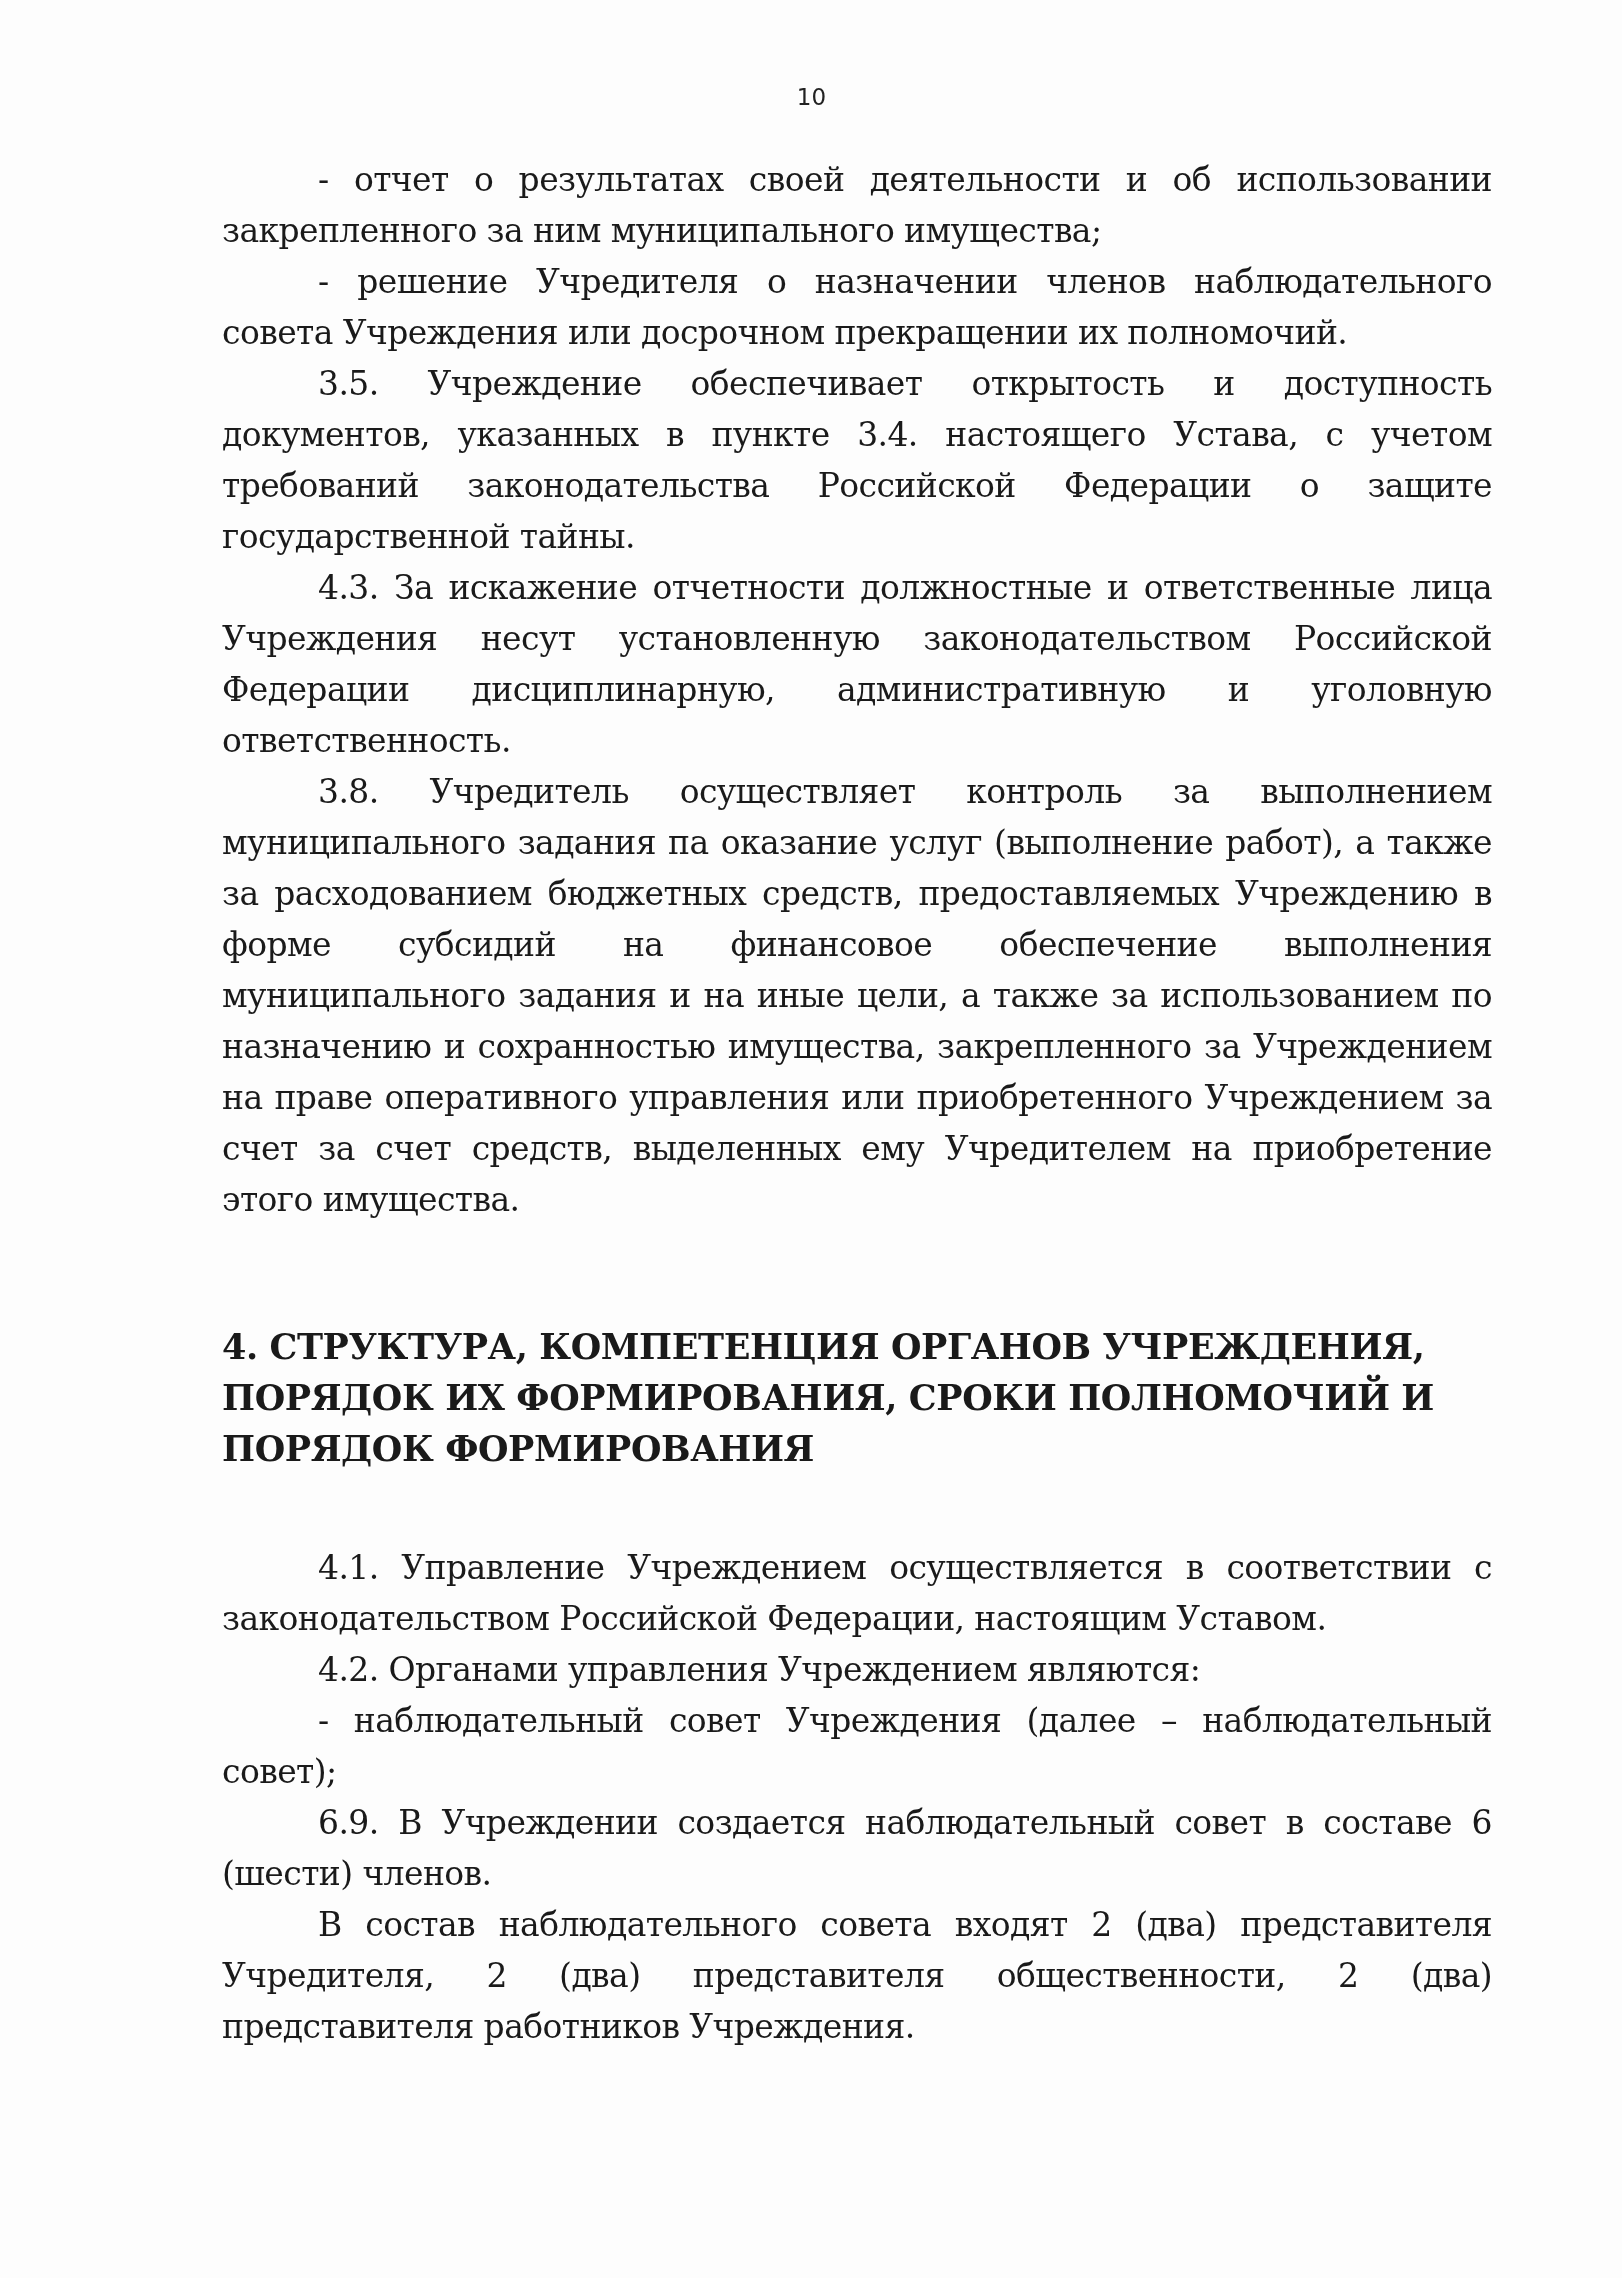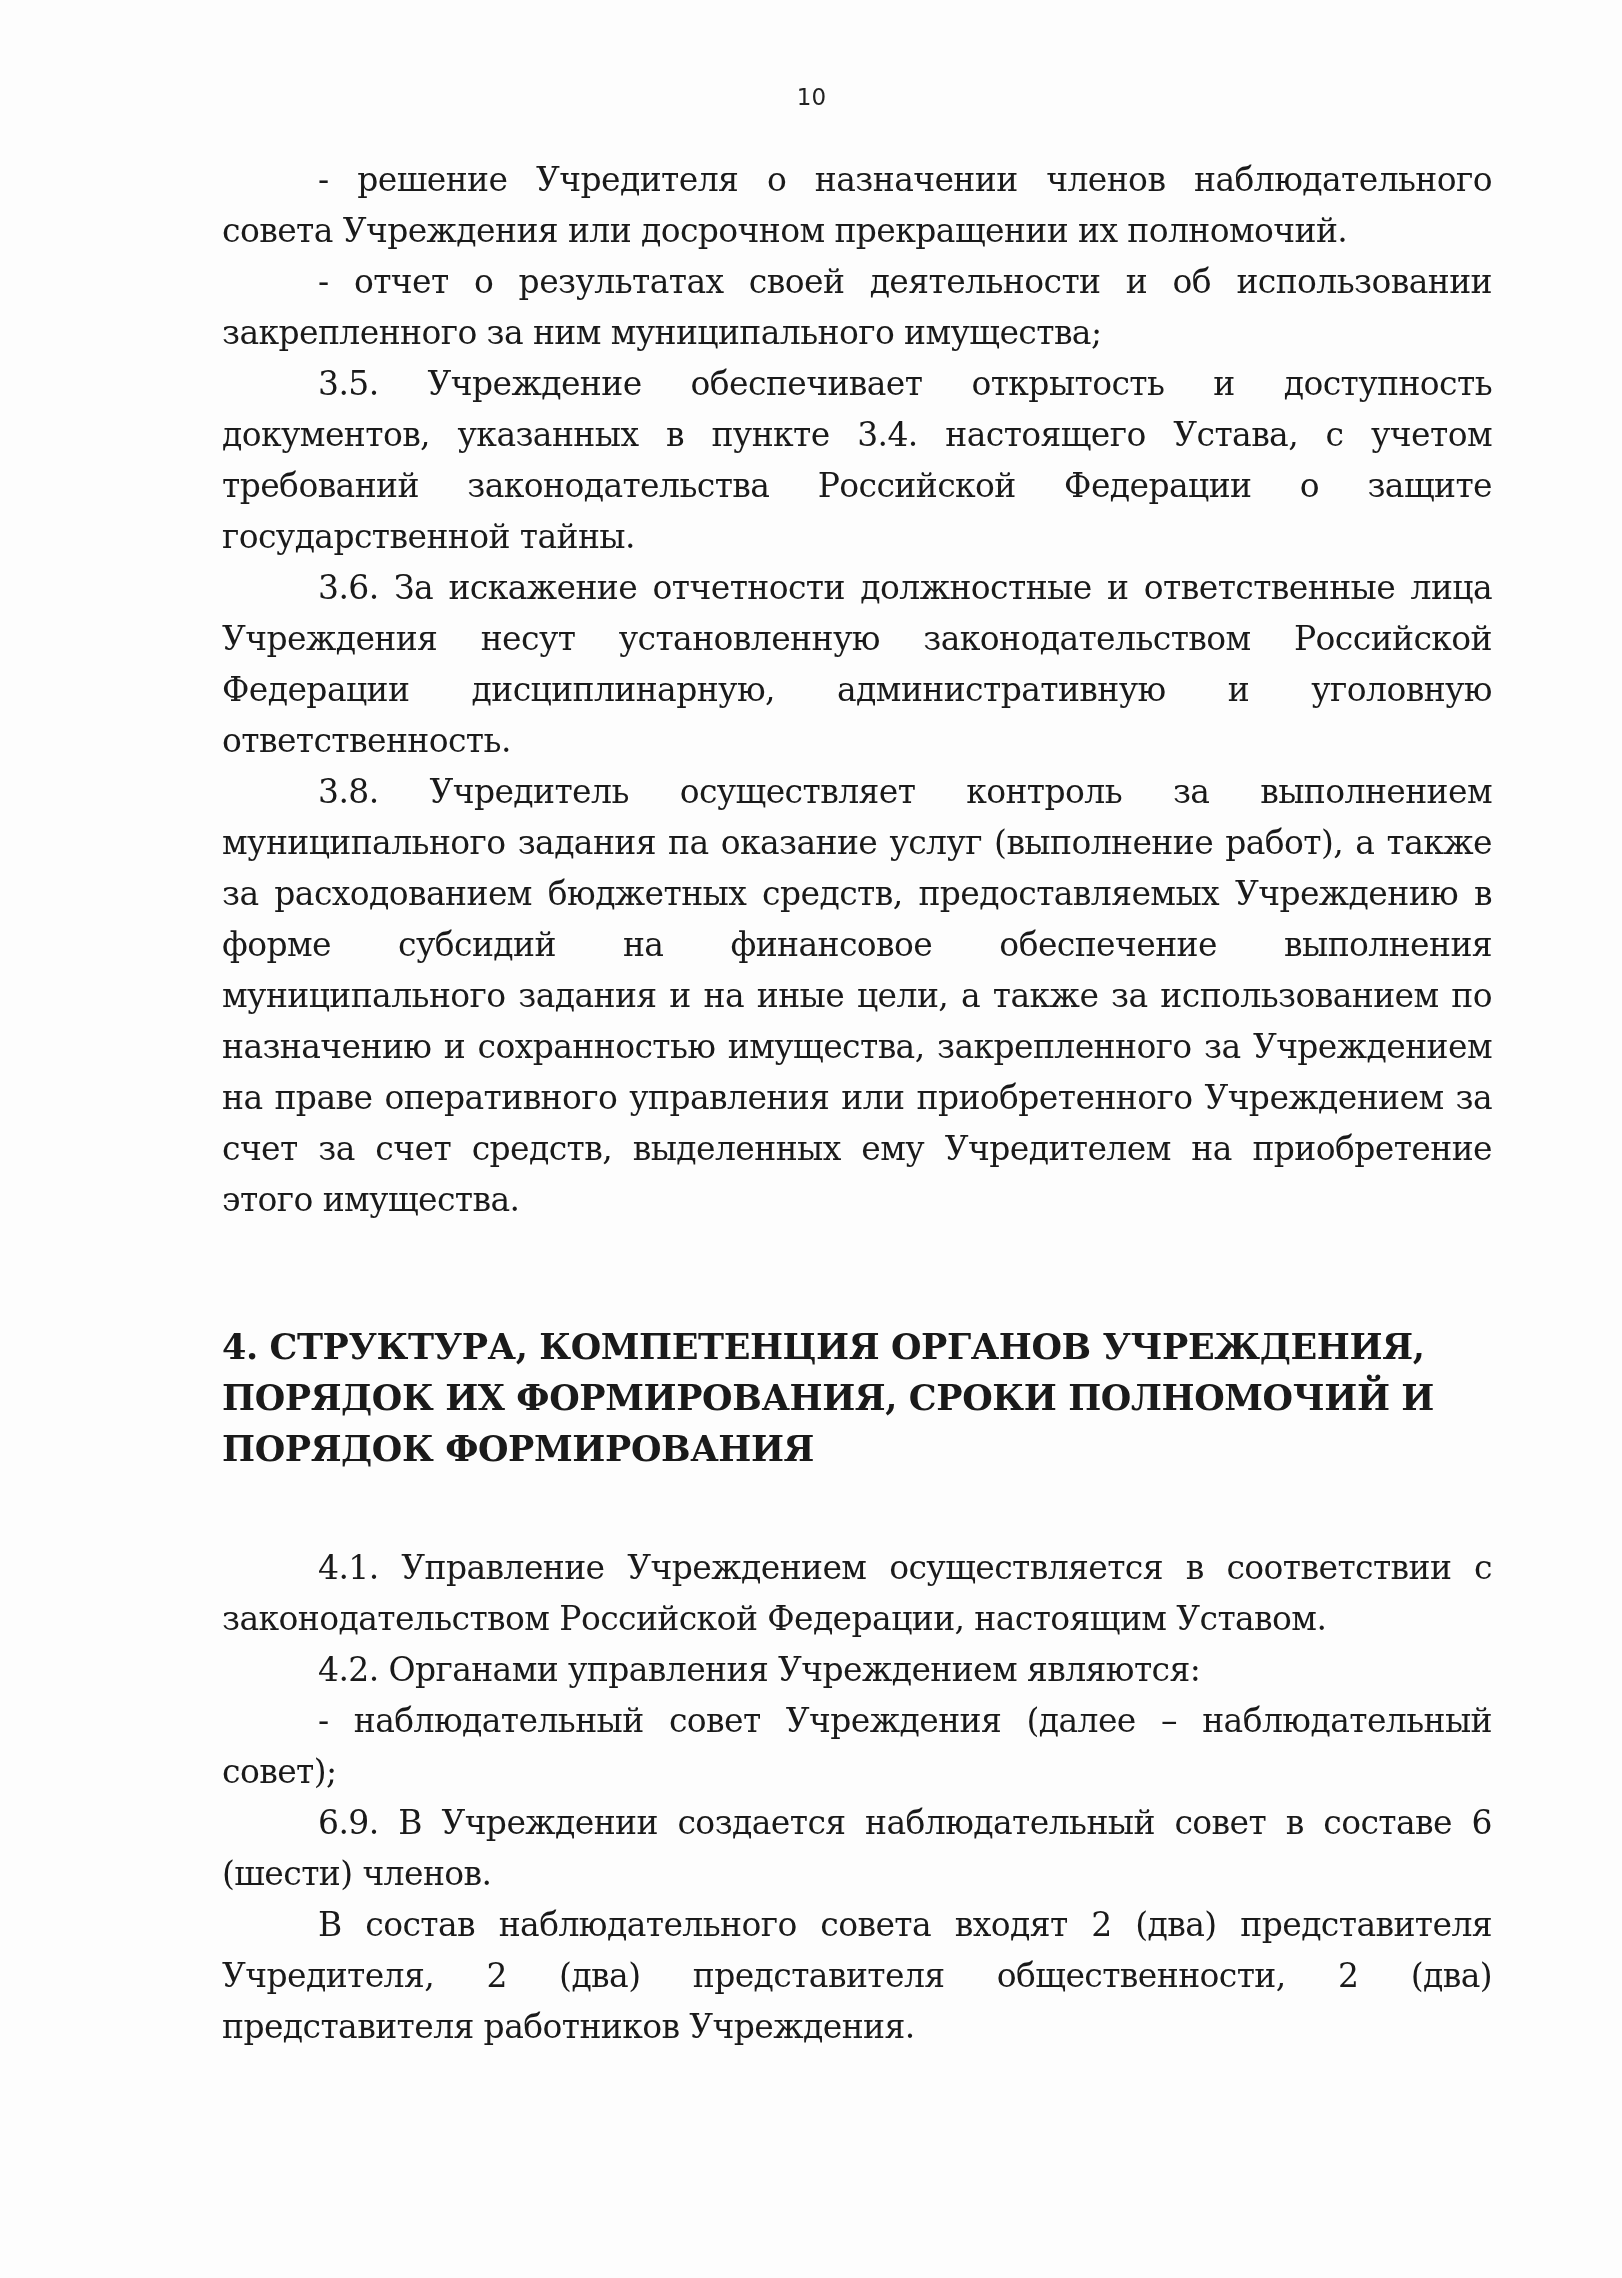--- a/index.html
+++ b/index.html
@@ -57,24 +57,24 @@
   }
   .heading span { display: block; }
 </style>
 </head>
 <body>
 
 <div class="page">
   <div class="page-number">10</div>
 
   <div class="content">
+    <p class="para">- отчет о результатах своей деятельности и об использовании закрепленного за ним муниципального имущества;</p>
     <p class="para">- решение Учредителя о назначении членов наблюдательного совета Учреждения или досрочном прекращении их полномочий.</p>
-    <p class="para">- отчет о результатах своей деятельности и об использовании закрепленного за ним муниципального имущества;</p>
     <p class="para">3.5. Учреждение обеспечивает открытость и доступность документов, указанных в пункте 3.4. настоящего Устава, с учетом требований законодательства Российской Федерации о защите государственной тайны.</p>
-    <p class="para">3.6. За искажение отчетности должностные и ответственные лица Учреждения несут установленную законодательством Российской Федерации дисциплинарную, административную и уголовную ответственность.</p>
+    <p class="para">4.3. За искажение отчетности должностные и ответственные лица Учреждения несут установленную законодательством Российской Федерации дисциплинарную, административную и уголовную ответственность.</p>
     <p class="para">3.8. Учредитель осуществляет контроль за выполнением муниципального задания па оказание услуг (выполнение работ), а также за расходованием бюджетных средств, предоставляемых Учреждению в форме субсидий на финансовое обеспечение выполнения муниципального задания и на иные цели, а также за использованием по назначению и сохранностью имущества, закрепленного за Учреждением на праве оперативного управления или приобретенного Учреждением за счет за счет средств, выделенных ему Учредителем на приобретение этого имущества.</p>
 
     <h2 class="heading">
       <span>4. СТРУКТУРА, КОМПЕТЕНЦИЯ ОРГАНОВ УЧРЕЖДЕНИЯ,</span>
       <span>ПОРЯДОК ИХ ФОРМИРОВАНИЯ, СРОКИ ПОЛНОМОЧИЙ И</span>
       <span>ПОРЯДОК ФОРМИРОВАНИЯ</span>
     </h2>
 
     <p class="para">4.1. Управление Учреждением осуществляется в соответствии с законодательством Российской Федерации, настоящим Уставом.</p>
     <p class="para">4.2. Органами управления Учреждением являются:</p>

